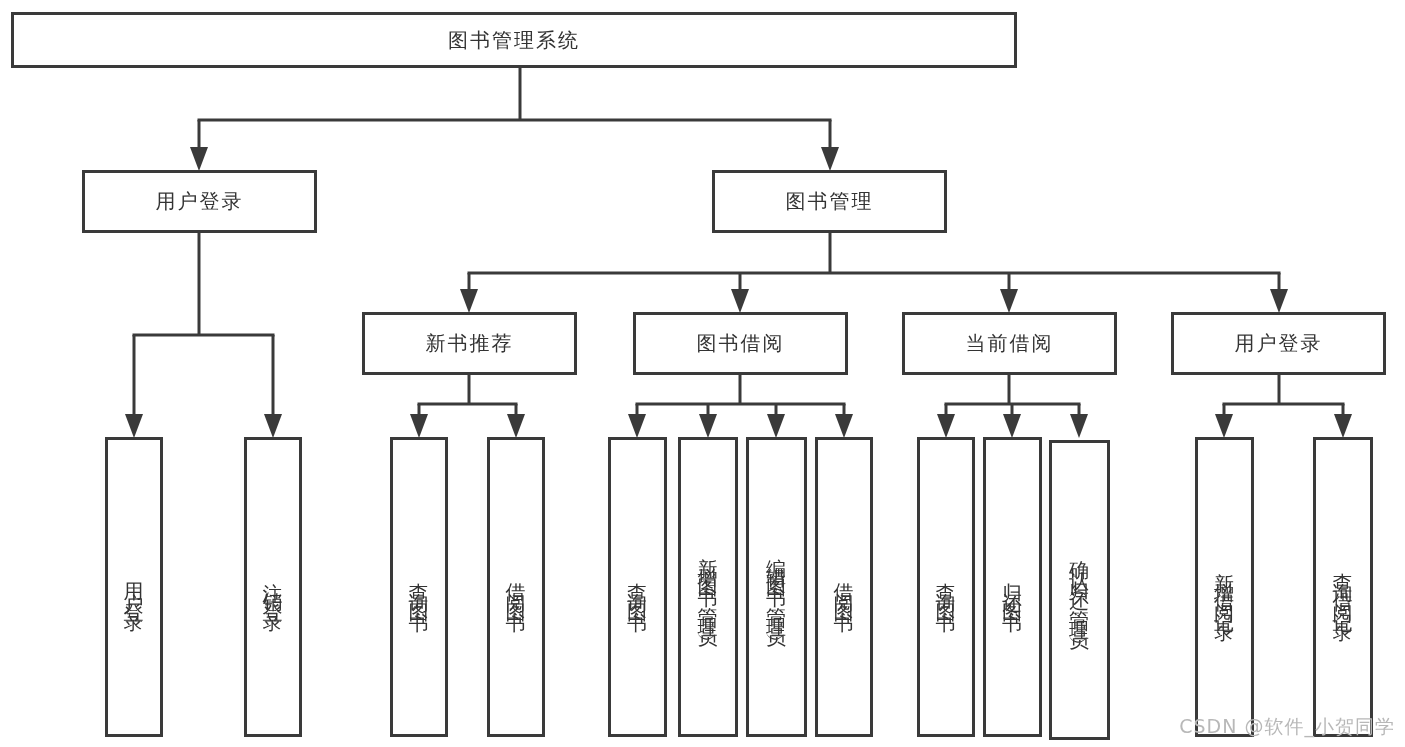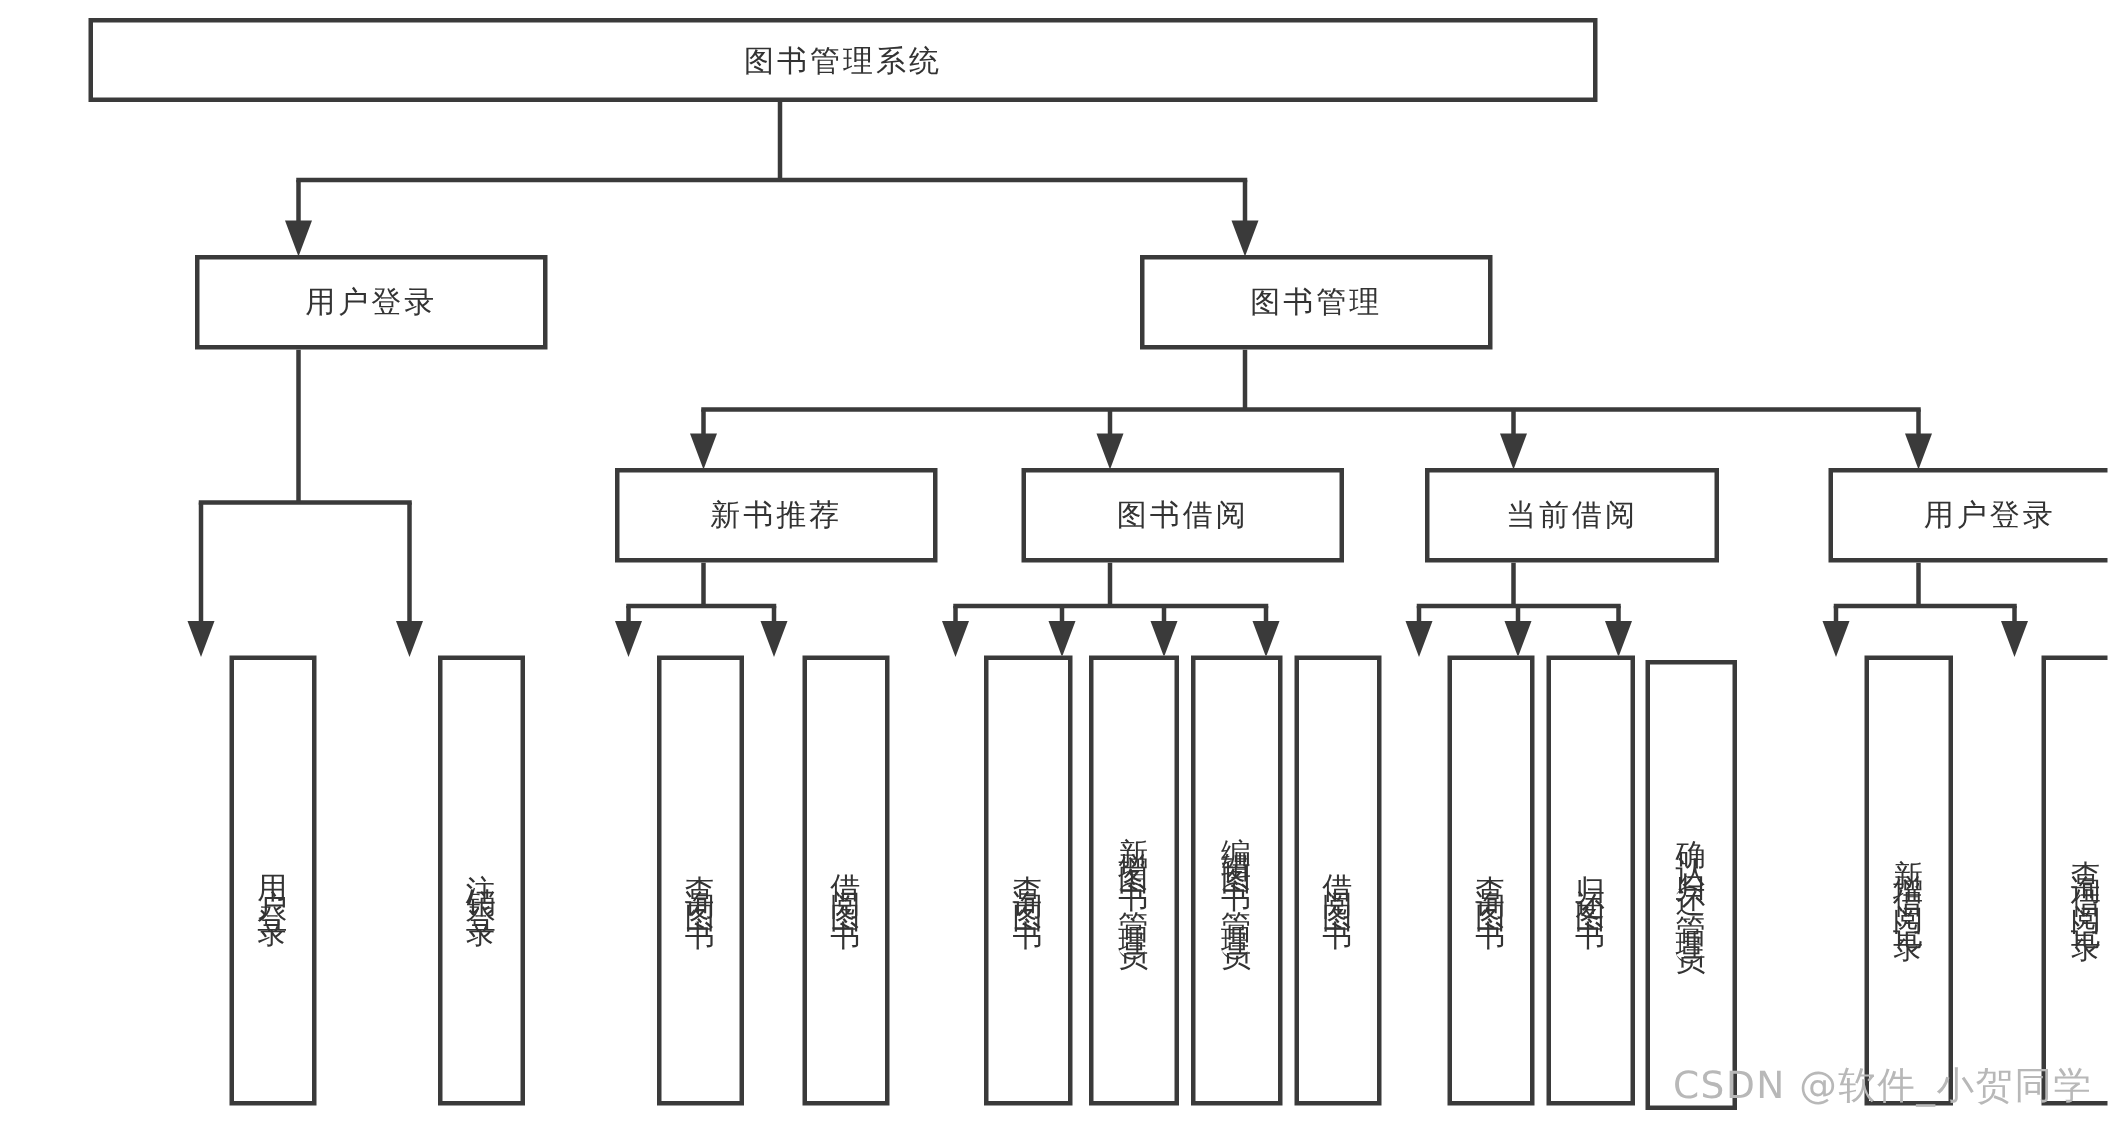--- a/index.html
+++ b/index.html
@@ -27,40 +27,39 @@
     color: var(--line);
   }
   .node {
     position: absolute;
     background: #fff;
     border: 3px solid var(--line);
     display: flex;
     align-items: center;
     justify-content: center;
     color: var(--text);
-    margin-left: 48px;
   }
   .node-h .label {
     font-size: 20px;
     letter-spacing: 2px;
     white-space: nowrap;
   }
   .node-v .label {
     writing-mode: vertical-rl;
     text-orientation: mixed;
     font-size: 20px;
     letter-spacing: 10px;
     line-height: 1.0;
     white-space: nowrap;
   }
   .watermark {
     position: absolute;
     right: 10px;
     bottom: 7px;
-    font-size: 25px;
+    font-size: 19px;
     color: var(--watermark);
     letter-spacing: 1px;
     white-space: nowrap;
   }
 </style>
 </head>
 <body>
 
 <div class="canvas">
 
@@ -136,21 +135,21 @@
   <div class="node node-h" style="left:712px; top:170px; width:235px; height:63px">
     <span class="label">图书管理</span>
   </div>
 
   <div class="node node-h" style="left:633px; top:312px; width:215px; height:63px">
     <span class="label">图书借阅</span>
   </div>
   <div class="node node-h" style="left:362px; top:312px; width:215px; height:63px">
     <span class="label">新书推荐</span>
   </div>
-  <div class="node node-h" style="left:902px; top:312px; width:196px; height:63px">
+  <div class="node node-h" style="left:902px; top:312px; width:215px; height:63px">
     <span class="label">当前借阅</span>
   </div>
   <div class="node node-h" style="left:1171px; top:312px; width:215px; height:63px">
     <span class="label">用户登录</span>
   </div>
 
   <div class="node node-v" style="left:105px; top:437px; width:58px; height:300px">
     <span class="label">用户登录</span>
   </div>
   <div class="node node-v" style="left:244px; top:437px; width:58px; height:300px">

